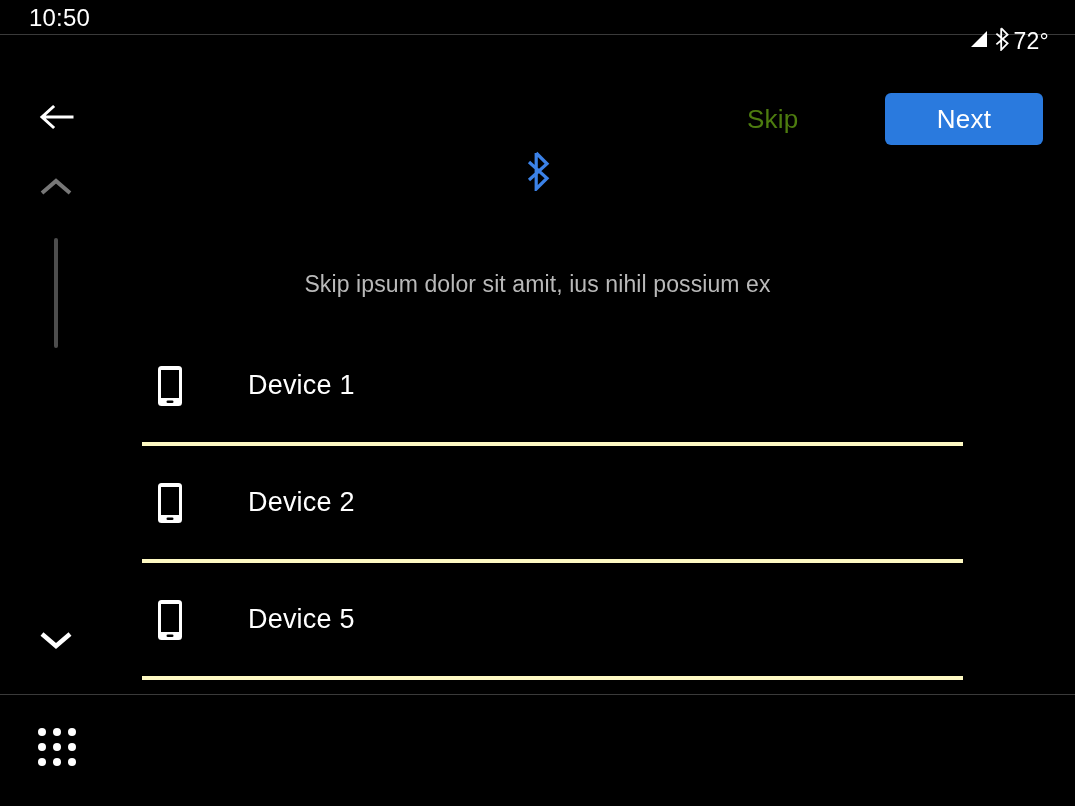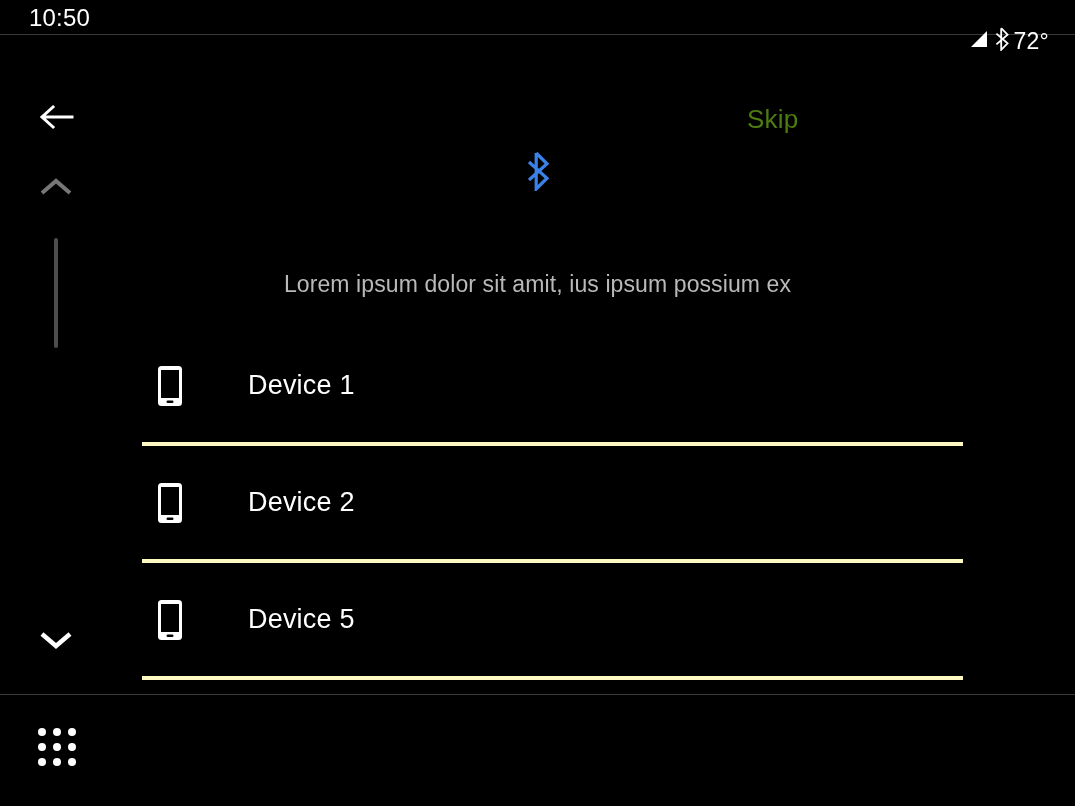--- a/index.html
+++ b/index.html
@@ -280,20 +280,21 @@
 
   <div id="nav-bar">
     <div id="back-button">
       <span>
         <svg width="36" height="28" viewBox="0 0 36 28" aria-hidden="true">
           <path d="M34 14 H5 M15 4 L4 14 L15 24" fill="none" stroke="#ffffff" stroke-width="3" stroke-linecap="square" stroke-linejoin="miter"></path>
         </svg>
       </span>
     </div>
     <button id="skip-button">Skip</button>
+    <button id="next-button">Next</button>
   </div>
 
   <div id="left-rail">
     <div id="scroll-up-chevron">
       <span>
         <svg width="36" height="22" viewBox="0 0 36 22" aria-hidden="true">
           <path d="M4 17 L18 5 L32 17" fill="none" stroke="#777777" stroke-width="4" stroke-linecap="butt" stroke-linejoin="miter"></path>
         </svg>
       </span>
     </div>
@@ -312,21 +313,21 @@
   <div id="content">
 
     <div id="bt-icon-wrap">
       <span>
         <svg width="28" height="40" viewBox="0 0 28 40" aria-hidden="true">
           <path d="M12.2 2 L12.2 38 L23 27.2 L5 11 M5 29 L23 12.8 L12.2 2" fill="none" stroke="#3b82e8" stroke-width="3.2" stroke-linejoin="miter"></path>
         </svg>
       </span>
     </div>
 
-    <div id="page-subheader">Lorem ipsum dolor sit amit, ius ipsum possium ex</div>
+    <div id="page-subheader">Skip ipsum dolor sit amit, ius nihil possium ex</div>
 
     <div id="device-list">
 
       <div class="device-row">
         <span class="device-icon">
           <svg width="26" height="42" viewBox="0 0 26 42" aria-hidden="true">
             <rect x="1" y="1" width="24" height="40" rx="3.5" ry="3.5" fill="#ffffff"></rect>
             <rect x="4" y="5" width="18" height="28" fill="#000000"></rect>
             <rect x="9.5" y="35.5" width="7" height="2.6" rx="1.3" fill="#000000"></rect>
           </svg>

